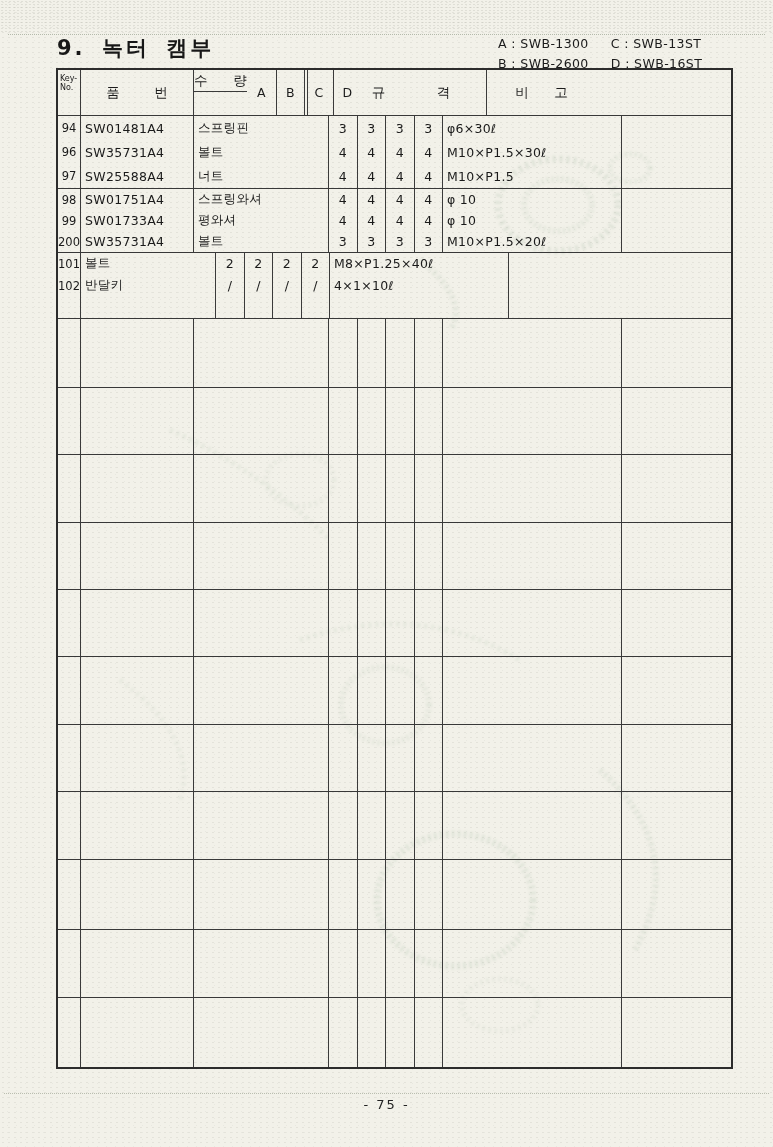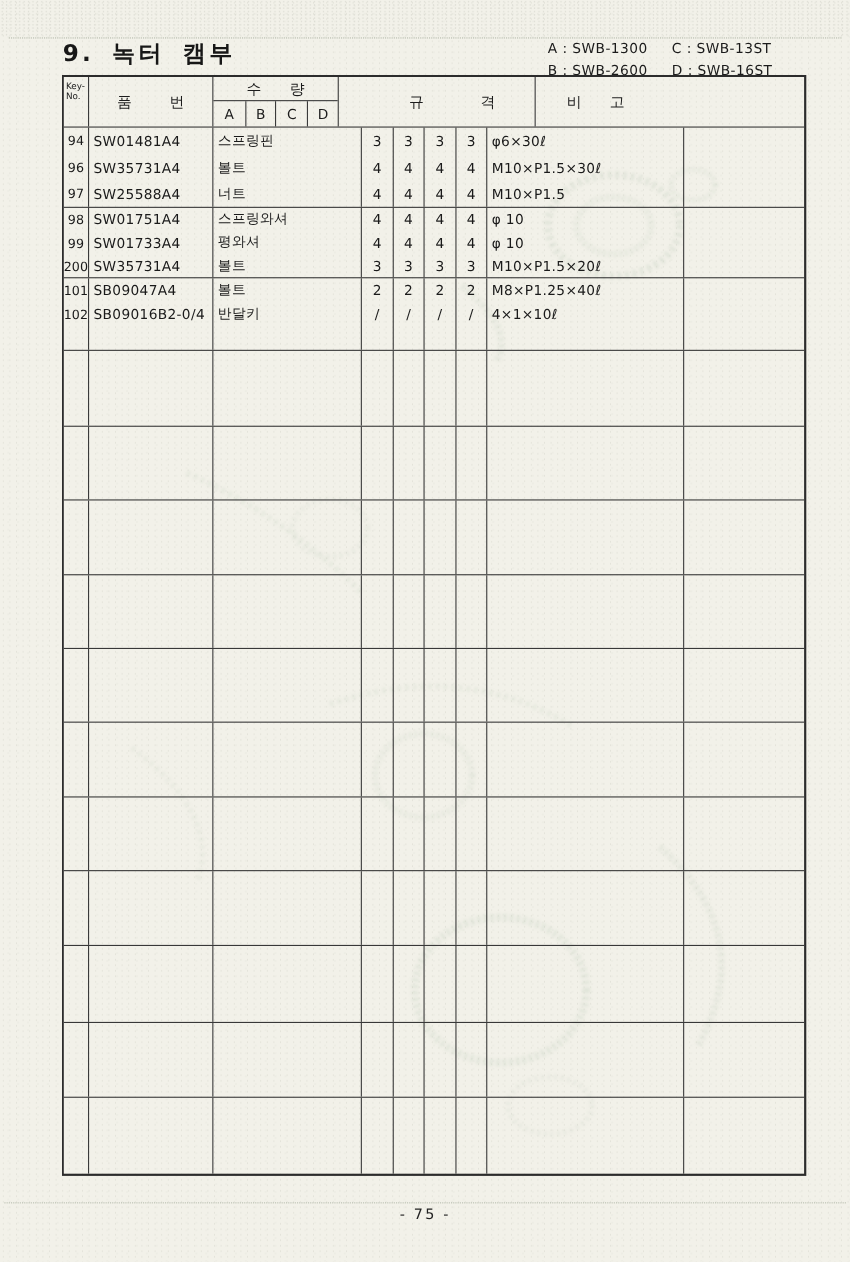--- a/index.html
+++ b/index.html
@@ -43,21 +43,21 @@
     width:673px;border:2.5px solid #2c2c2c;background:transparent;
   }
   .thead{display:flex;height:45px;}
   .th{border-left:1.4px solid #3a3a3a;box-sizing:border-box;display:flex;
       align-items:center;justify-content:center;white-space:pre;font-size:13.5px;}
   .th:first-child{border-left:none;}
   .th-key{width:22px;flex-direction:column;align-items:flex-start;justify-content:flex-start;
           padding:4px 1px 0 2px;font-size:8px;line-height:9px;letter-spacing:0;}
   .th-partno{width:113px;}
   .th-name{width:135px;}
-  .th-qty{width:114px;flex-direction:column;align-items:stretch;justify-content:flex-start;padding:0;}
+  .th-qty{width:114px;flex-direction:row;align-items:stretch;justify-content:flex-start;padding:0;}
   .th-spec{width:179px;padding-left:28px;}
   .th-remark{width:110px;}
   .qty-top{height:22px;border-bottom:1.4px solid #3a3a3a;box-sizing:border-box;
            display:flex;align-items:center;justify-content:center;white-space:pre;font-size:13.5px;}
   .qty-sub{display:flex;flex:1;}
   .qs{box-sizing:border-box;border-left:1.4px solid #3a3a3a;display:flex;
       align-items:center;justify-content:center;font-size:12.5px;}
   .qs:first-child{border-left:none;}
   .qs:nth-child(1){width:29px;}
   .qs:nth-child(2){width:28px;}
@@ -234,25 +234,20 @@
           <div class="tline"></div>
           <div class="tline"></div>
         </div>
       </div>
       <div class="tgroup" style="height: 66px;">
         <div class="tcell cc col-key" style="width: 22px;">
           <div class="tline">101</div>
           <div class="tline">102</div>
           <div class="tline"></div>
         </div>
-        <div class="tcell cl" style="width: 113px;">
-          <div class="tline">SB09047A4</div>
-          <div class="tline">SB09016B2-0/4</div>
-          <div class="tline"></div>
-        </div>
         <div class="tcell cl" style="width: 135px;">
           <div class="tline">볼트</div>
           <div class="tline">반달키</div>
           <div class="tline"></div>
         </div>
         <div class="tcell cc" style="width: 29px;">
           <div class="tline">2</div>
           <div class="tline">/</div>
           <div class="tline"></div>
         </div>

